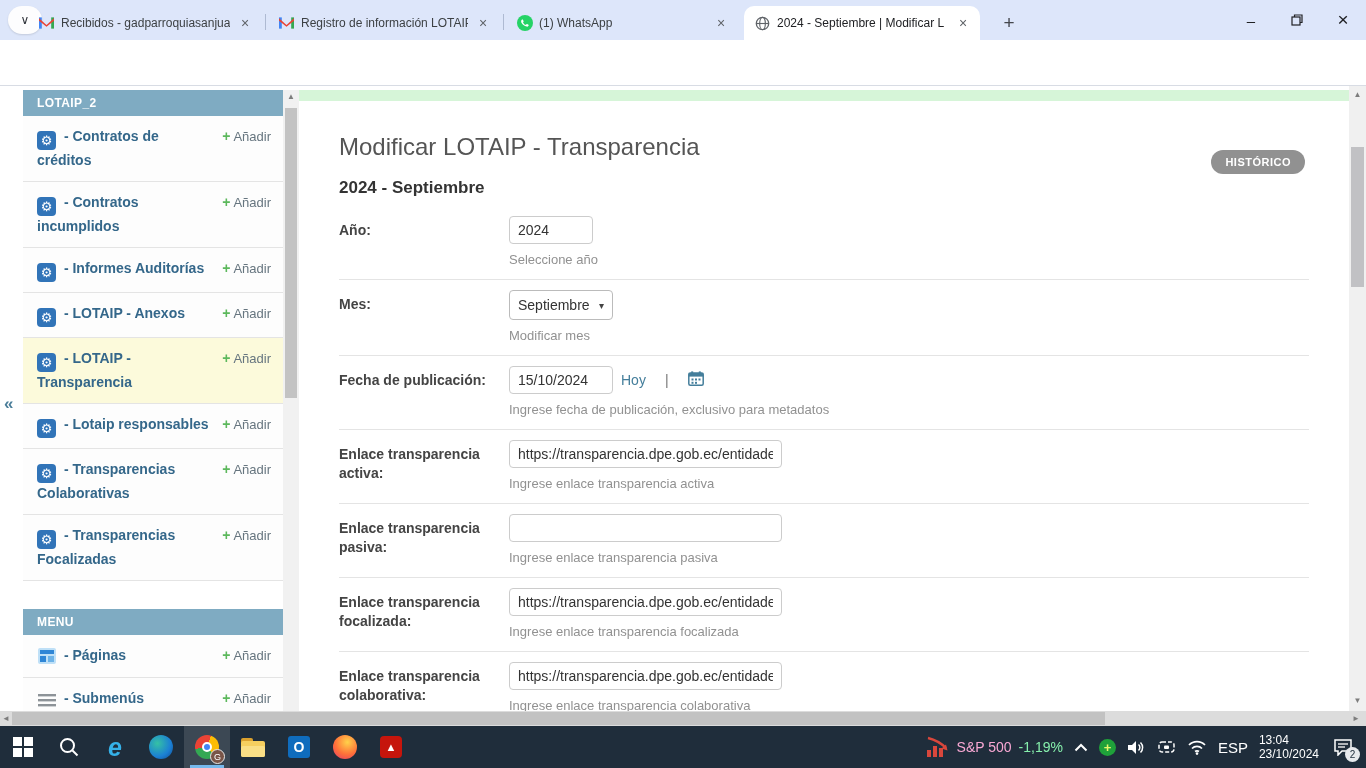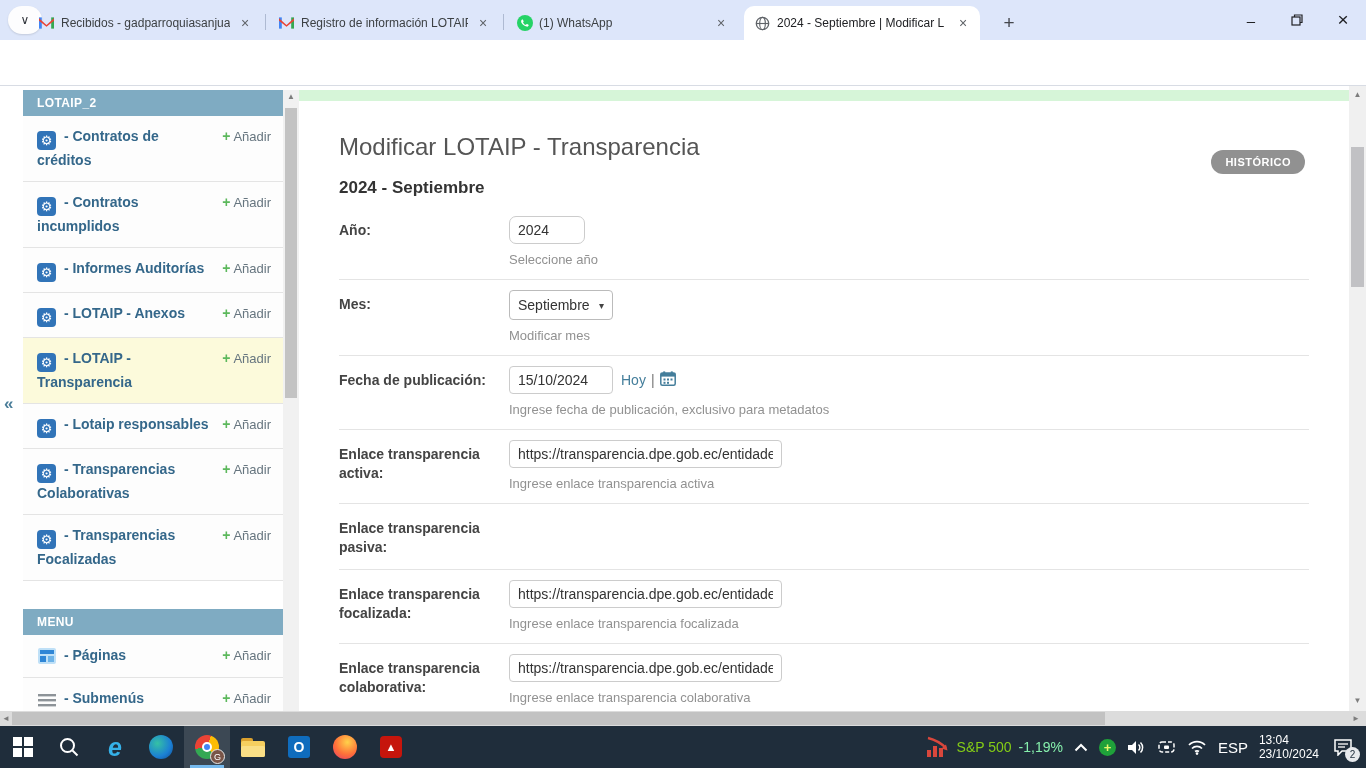--- a/index.html
+++ b/index.html
@@ -51,25 +51,25 @@
   .content { position:absolute; left:299px; top:0; width:1050px; height:625px; background:#fff; overflow:hidden; }
   .strip { margin-top:4px; height:11px; background:#d6f5d8; }
   .ctitle { margin:32px 0 0 40px; font-size:24px; font-weight:400; color:#555; }
   .historico { position:absolute; top:64px; right:44px; background:#919191; color:#fff; font-size:11px; font-weight:bold; letter-spacing:.5px; padding:6px 14px; border-radius:13px; }
   .csub { margin:17px 0 0 40px; font-size:17px; font-weight:bold; color:#333; }
   .cform { margin:8px 40px 0 40px; width:970px; }
   .frow { display:flex; padding:10px 0 12px 0; border-bottom:1px solid #e4e4e4; }
   .flabel { width:170px; flex:none; font-size:14px; font-weight:bold; color:#444; line-height:19px; padding-top:5px; }
   .fctrl { flex:1; }
   .inp { height:28px; border:1px solid #ccc; border-radius:4px; padding:0 8px; font-size:14px; color:#333; font-family:inherit; background:#fff; }
-  .inp.w-year { width:76px;border-radius:7px; } .inp.w-date { width:104px; } .inp.w-url { width:273px; }
+  .inp.w-year { width:84px; } .inp.w-date { width:104px; } .inp.w-url { width:273px; }
   .fakesel { display:inline-flex; align-items:center; justify-content:space-between; width:104px; height:30px; border:1px solid #bbb; border-radius:4px; background:#fff; padding:0 8px; font-size:14px; color:#333; }
   .fakesel .car { font-size:10px; color:#444; margin-left:8px; }
   .fhelp { margin-top:8px; font-size:13px; color:#919191; }
-  .datebits { display:inline-flex; align-items:center; margin-left:8px; gap:5px; }
+  .datebits { display:inline-flex; align-items:center; margin-left:8px; gap:19px; }
   .hoy { color:#447e9b; font-size:14px; }
   .pipe { color:#777; font-size:14px; }
 
   .v-scroll { position:absolute; left:1349px; top:0; width:17px; height:625px; background:#f0f0f0; }
   .v-scroll .arr { position:absolute; left:0; width:17px; height:14px; font-size:8px; color:#7d7d7d; text-align:center; line-height:14px; }
   .v-thumb { position:absolute; left:2px; top:61px; width:13px; height:140px; background:#c1c1c4; }
   .h-scroll { position:absolute; left:0; top:625px; width:1366px; height:15px; background:#dcdcdc; }
   .h-scroll .arr { position:absolute; top:0; width:12px; height:15px; font-size:8px; color:#7d7d7d; text-align:center; line-height:15px; }
   .h-thumb { position:absolute; left:12px; top:1px; width:1093px; height:13px; background:#c2c2c2; }
 
@@ -85,21 +85,21 @@
   .g-badge { position:absolute; right:5px; bottom:4px; width:15px; height:15px; border-radius:50%; background:#795548; color:#fff; font-size:9px; display:flex; align-items:center; justify-content:center; border:1px solid #e8e8e8; }
   .folder-i { position:relative; width:24px; height:19px; }
   .folder-i .back { position:absolute; left:0; top:0; width:12px; height:5px; background:#dba12e; border-radius:2px 2px 0 0; }
   .folder-i .body { position:absolute; left:0; top:3px; width:24px; height:16px; background:#f6cf5f; border-radius:2px; }
   .folder-i .front { position:absolute; left:0; top:8px; width:24px; height:11px; background:#fadf86; border-radius:2px; }
   .outlook-i { width:22px; height:22px; background:#0f6cbd; border-radius:3px; color:#fff; font-size:14px; font-weight:bold; display:flex; align-items:center; justify-content:center; }
   .firefox-i { width:24px; height:24px; border-radius:50%; background:radial-gradient(circle at 60% 30%, #ffd24a, #ff7139 55%, #e3366c); }
   .acrobat-i { width:22px; height:22px; background:#c6150c; border-radius:4px; color:#fff; font-size:11px; display:flex; align-items:center; justify-content:center; }
   .tray { margin-left:auto; display:flex; align-items:center; gap:11px; padding-right:10px; height:42px; }
   .stock { display:flex; align-items:center; gap:7px; }
-  .stock-lbl { color:#84cc16; font-size:14px; }
+  .stock-lbl { color:#f9a8d4; font-size:14px; }
   .stock-chg { color:#86efac; font-size:14px; }
   .esp { color:#fff; font-size:15px; }
   .clock { color:#fff; font-size:12px; line-height:14px; text-align:left; }
   .notif { position:relative; width:26px; height:26px; display:flex; align-items:center; justify-content:center; }
   .notif .badge { position:absolute; right:-4px; bottom:-2px; width:15px; height:15px; border-radius:50%; background:#e8eaed; color:#1f2d3b; font-size:10px; display:flex; align-items:center; justify-content:center; }
   .trayic { display:flex; align-items:center; justify-content:center; }
   .shield { width:17px; height:17px; border-radius:50%; background:#1fa13a; color:#e9f769; font-size:13px; font-weight:bold; display:flex; align-items:center; justify-content:center; }
 </style>
 </head>
 <body>
@@ -347,20 +347,24 @@
         <div class="frow">
           <div class="flabel">Enlace transparencia activa:</div>
           <div class="fctrl">
             <input class="inp w-url" value="https://transparencia.dpe.gob.ec/entidades/(" style="">
             <div class="fhelp">Ingrese enlace transparencia activa</div>
           </div>
         </div>
 
         <div class="frow">
           <div class="flabel">Enlace transparencia pasiva:</div>
+          <div class="fctrl">
+            <input class="inp w-url" value="" style="">
+            <div class="fhelp">Ingrese enlace transparencia pasiva</div>
+          </div>
         </div>
 
         <div class="frow">
           <div class="flabel">Enlace transparencia focalizada:</div>
           <div class="fctrl">
             <input class="inp w-url" value="https://transparencia.dpe.gob.ec/entidades/(" style="">
             <div class="fhelp">Ingrese enlace transparencia focalizada</div>
           </div>
         </div>
 

